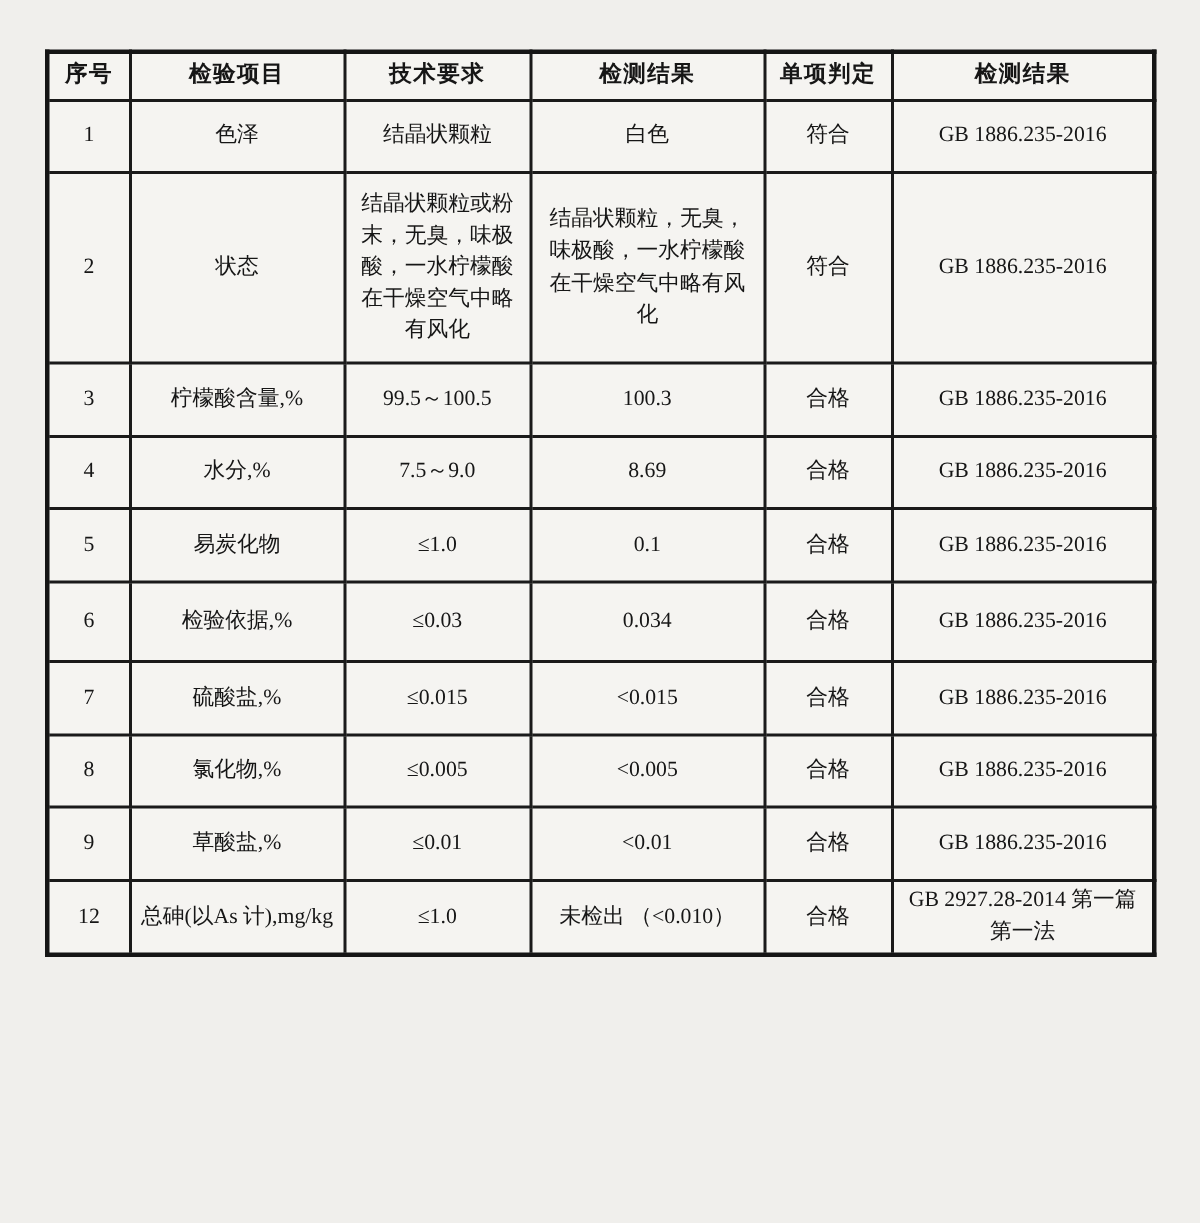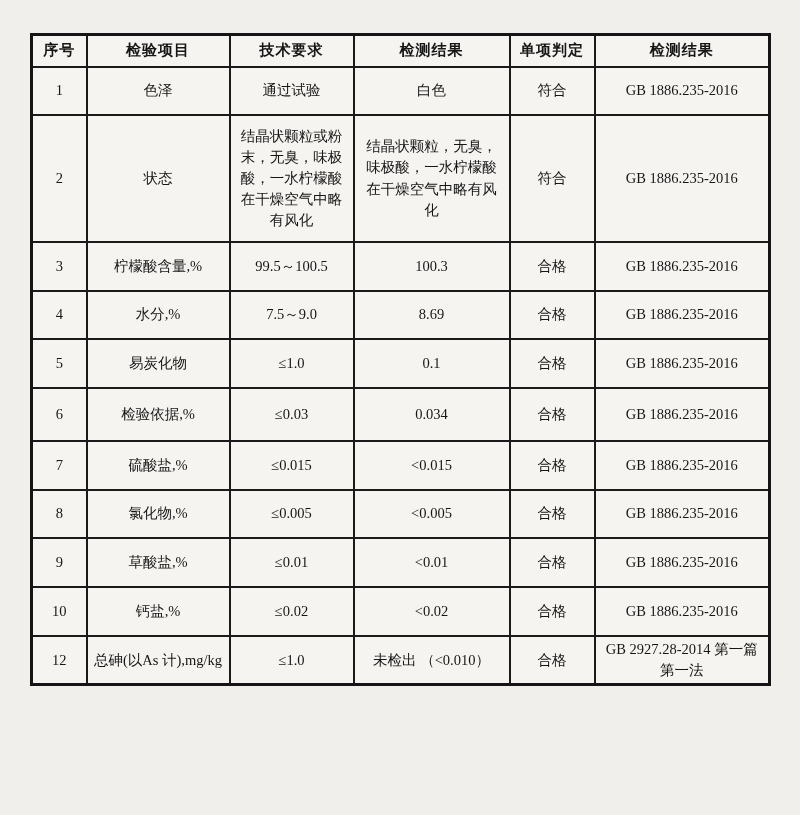--- a/index.html
+++ b/index.html
@@ -89,21 +89,21 @@
         <th data-name="column-header-req">技术要求</th>
         <th data-name="column-header-result">检测结果</th>
         <th data-name="column-header-judgment">单项判定</th>
         <th data-name="column-header-basis">检测结果</th>
       </tr>
     </thead>
     <tbody data-name="table-body">
         <tr data-name="table-row">
           <td data-name="cell-no">1</td>
           <td data-name="cell-item">色泽</td>
-          <td data-name="cell-req">通过试验</td>
+          <td data-name="cell-req">结晶状颗粒</td>
           <td data-name="cell-result">白色</td>
           <td data-name="cell-judgment">符合</td>
           <td data-name="cell-basis">GB 1886.235-2016</td>
         </tr>
         <tr data-name="table-row">
           <td data-name="cell-no">2</td>
           <td data-name="cell-item">状态</td>
           <td data-name="cell-req">结晶状颗粒或粉末，无臭，味极酸，一水柠檬酸在干燥空气中略有风化</td>
           <td data-name="cell-result">结晶状颗粒，无臭，味极酸，一水柠檬酸在干燥空气中略有风化</td>
           <td data-name="cell-judgment">符合</td>
@@ -159,28 +159,20 @@
         </tr>
         <tr data-name="table-row">
           <td data-name="cell-no">9</td>
           <td data-name="cell-item">草酸盐,%</td>
           <td data-name="cell-req">≤0.01</td>
           <td data-name="cell-result">&lt;0.01</td>
           <td data-name="cell-judgment">合格</td>
           <td data-name="cell-basis">GB 1886.235-2016</td>
         </tr>
         <tr data-name="table-row">
-          <td data-name="cell-no">10</td>
-          <td data-name="cell-item">钙盐,%</td>
-          <td data-name="cell-req">≤0.02</td>
-          <td data-name="cell-result">&lt;0.02</td>
-          <td data-name="cell-judgment">合格</td>
-          <td data-name="cell-basis">GB 1886.235-2016</td>
-        </tr>
-        <tr data-name="table-row">
           <td data-name="cell-no">12</td>
           <td data-name="cell-item">总砷(以As 计),mg/kg</td>
           <td data-name="cell-req">≤1.0</td>
           <td data-name="cell-result">未检出 （&lt;0.010）</td>
           <td data-name="cell-judgment">合格</td>
           <td data-name="cell-basis">GB 2927.28-2014 第一篇第一法</td>
         </tr>
       </tbody>
   </table>
 </div>

